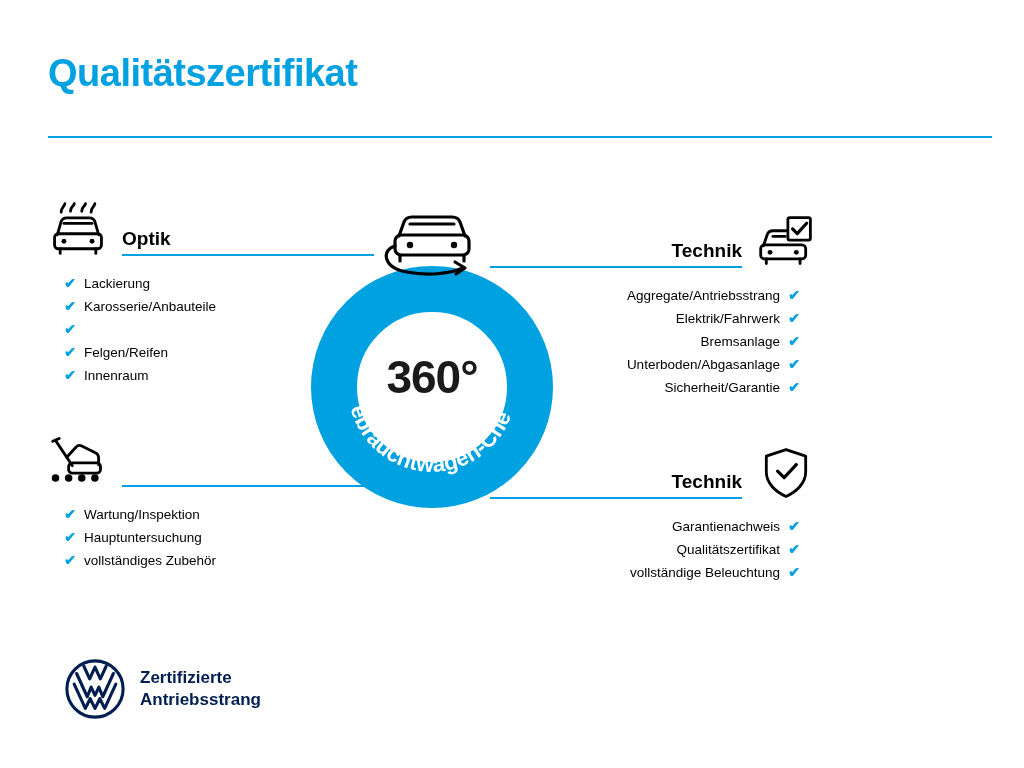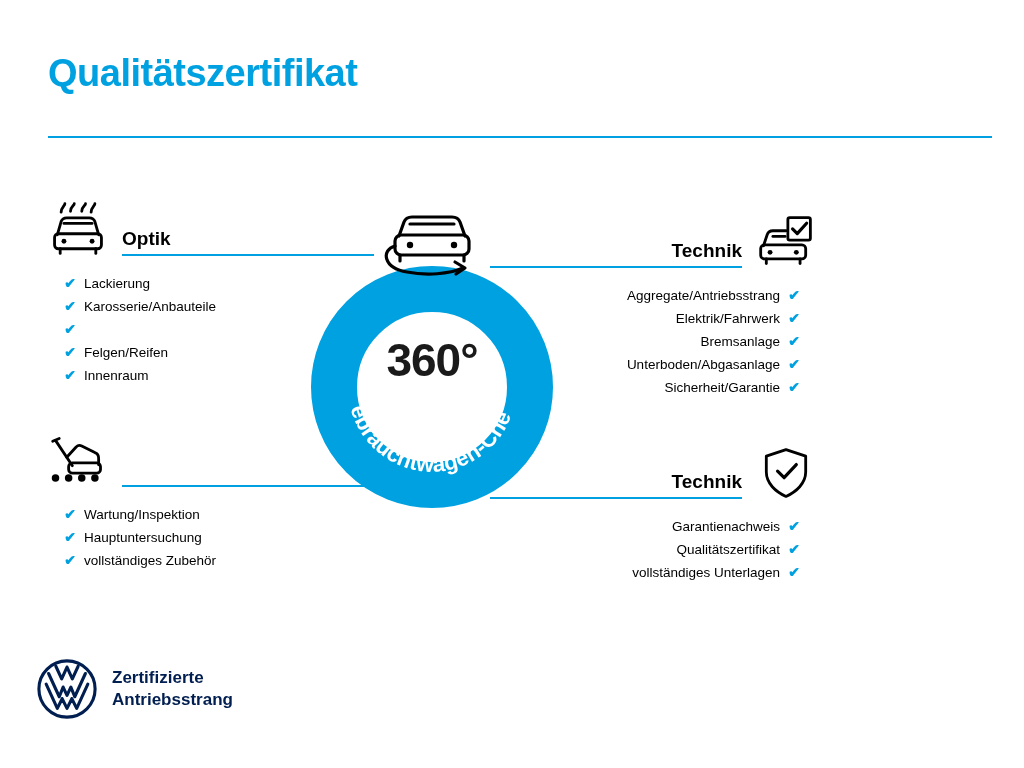--- a/index.html
+++ b/index.html
@@ -119,31 +119,31 @@
     position: absolute;
     left: 50%;
     top: -62px;
     transform: translateX(-50%);
     width: 110px;
     height: 86px;
   }
   .deg {
     position: absolute;
     left: 0; right: 0;
-    top: 71px;
+    top: 88px;
     font-size: 46px;
     font-weight: bold;
     color: #1a1a1a;
     letter-spacing: -1px;
   }
 
   
   .footer {
     position: absolute;
-    left: 36px;
+    left: 64px;
     bottom: 48px;
     display: flex;
     align-items: center;
   }
   .vw-logo { width: 62px; height: 62px; flex: 0 0 62px; }
   .vw-text {
     margin-left: 14px;
     font-size: 17px;
     font-weight: bold;
     color: #001E50;
@@ -303,21 +303,21 @@
         <li>
             <span class="check">✔</span>
             <span class="it-label">Garantienachweis</span>
           </li>
         <li>
             <span class="check">✔</span>
             <span class="it-label">Qualitätszertifikat</span>
           </li>
         <li>
             <span class="check">✔</span>
-            <span class="it-label">vollständiges Unterlagen</span>
+            <span class="it-label">vollständige Beleuchtung</span>
           </li>
       </ul>
     </div>
   </div>
 
   <div class="center">
     <div class="ring-wrap">
 
       
       <svg class="car-top" viewBox="0 0 110 86" fill="none" stroke="#000" stroke-width="3.2" stroke-linecap="round" stroke-linejoin="round">

